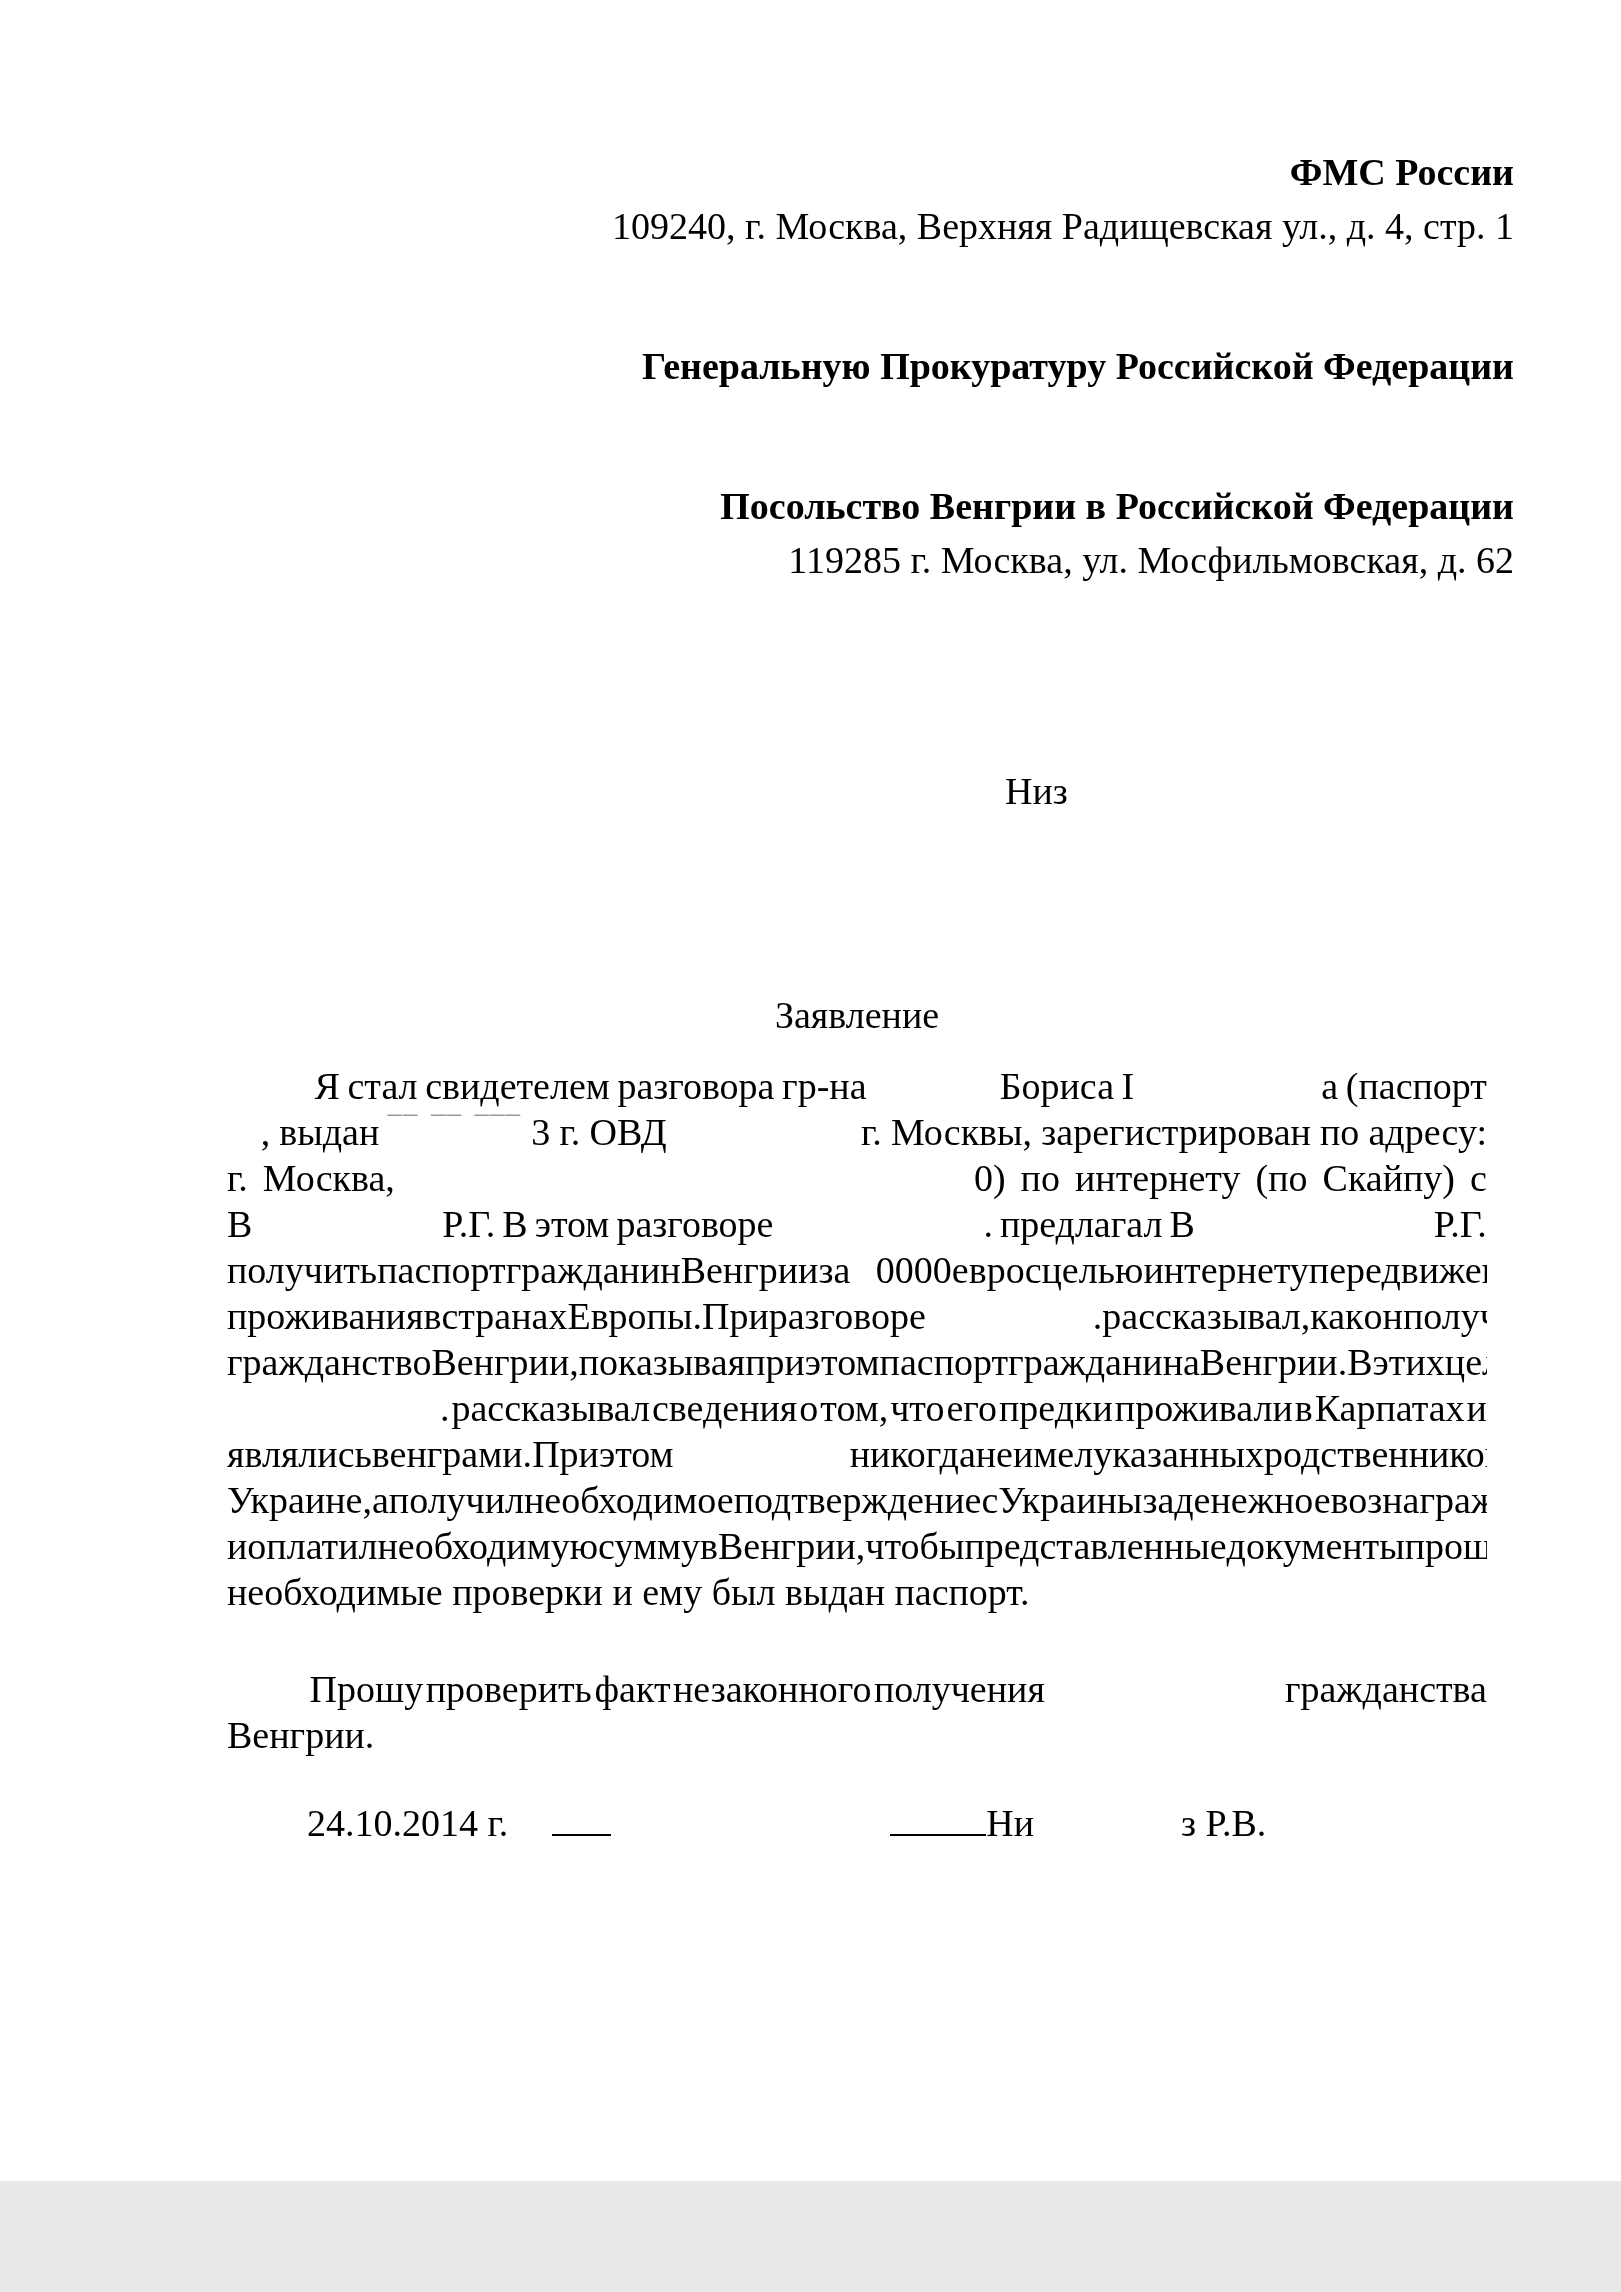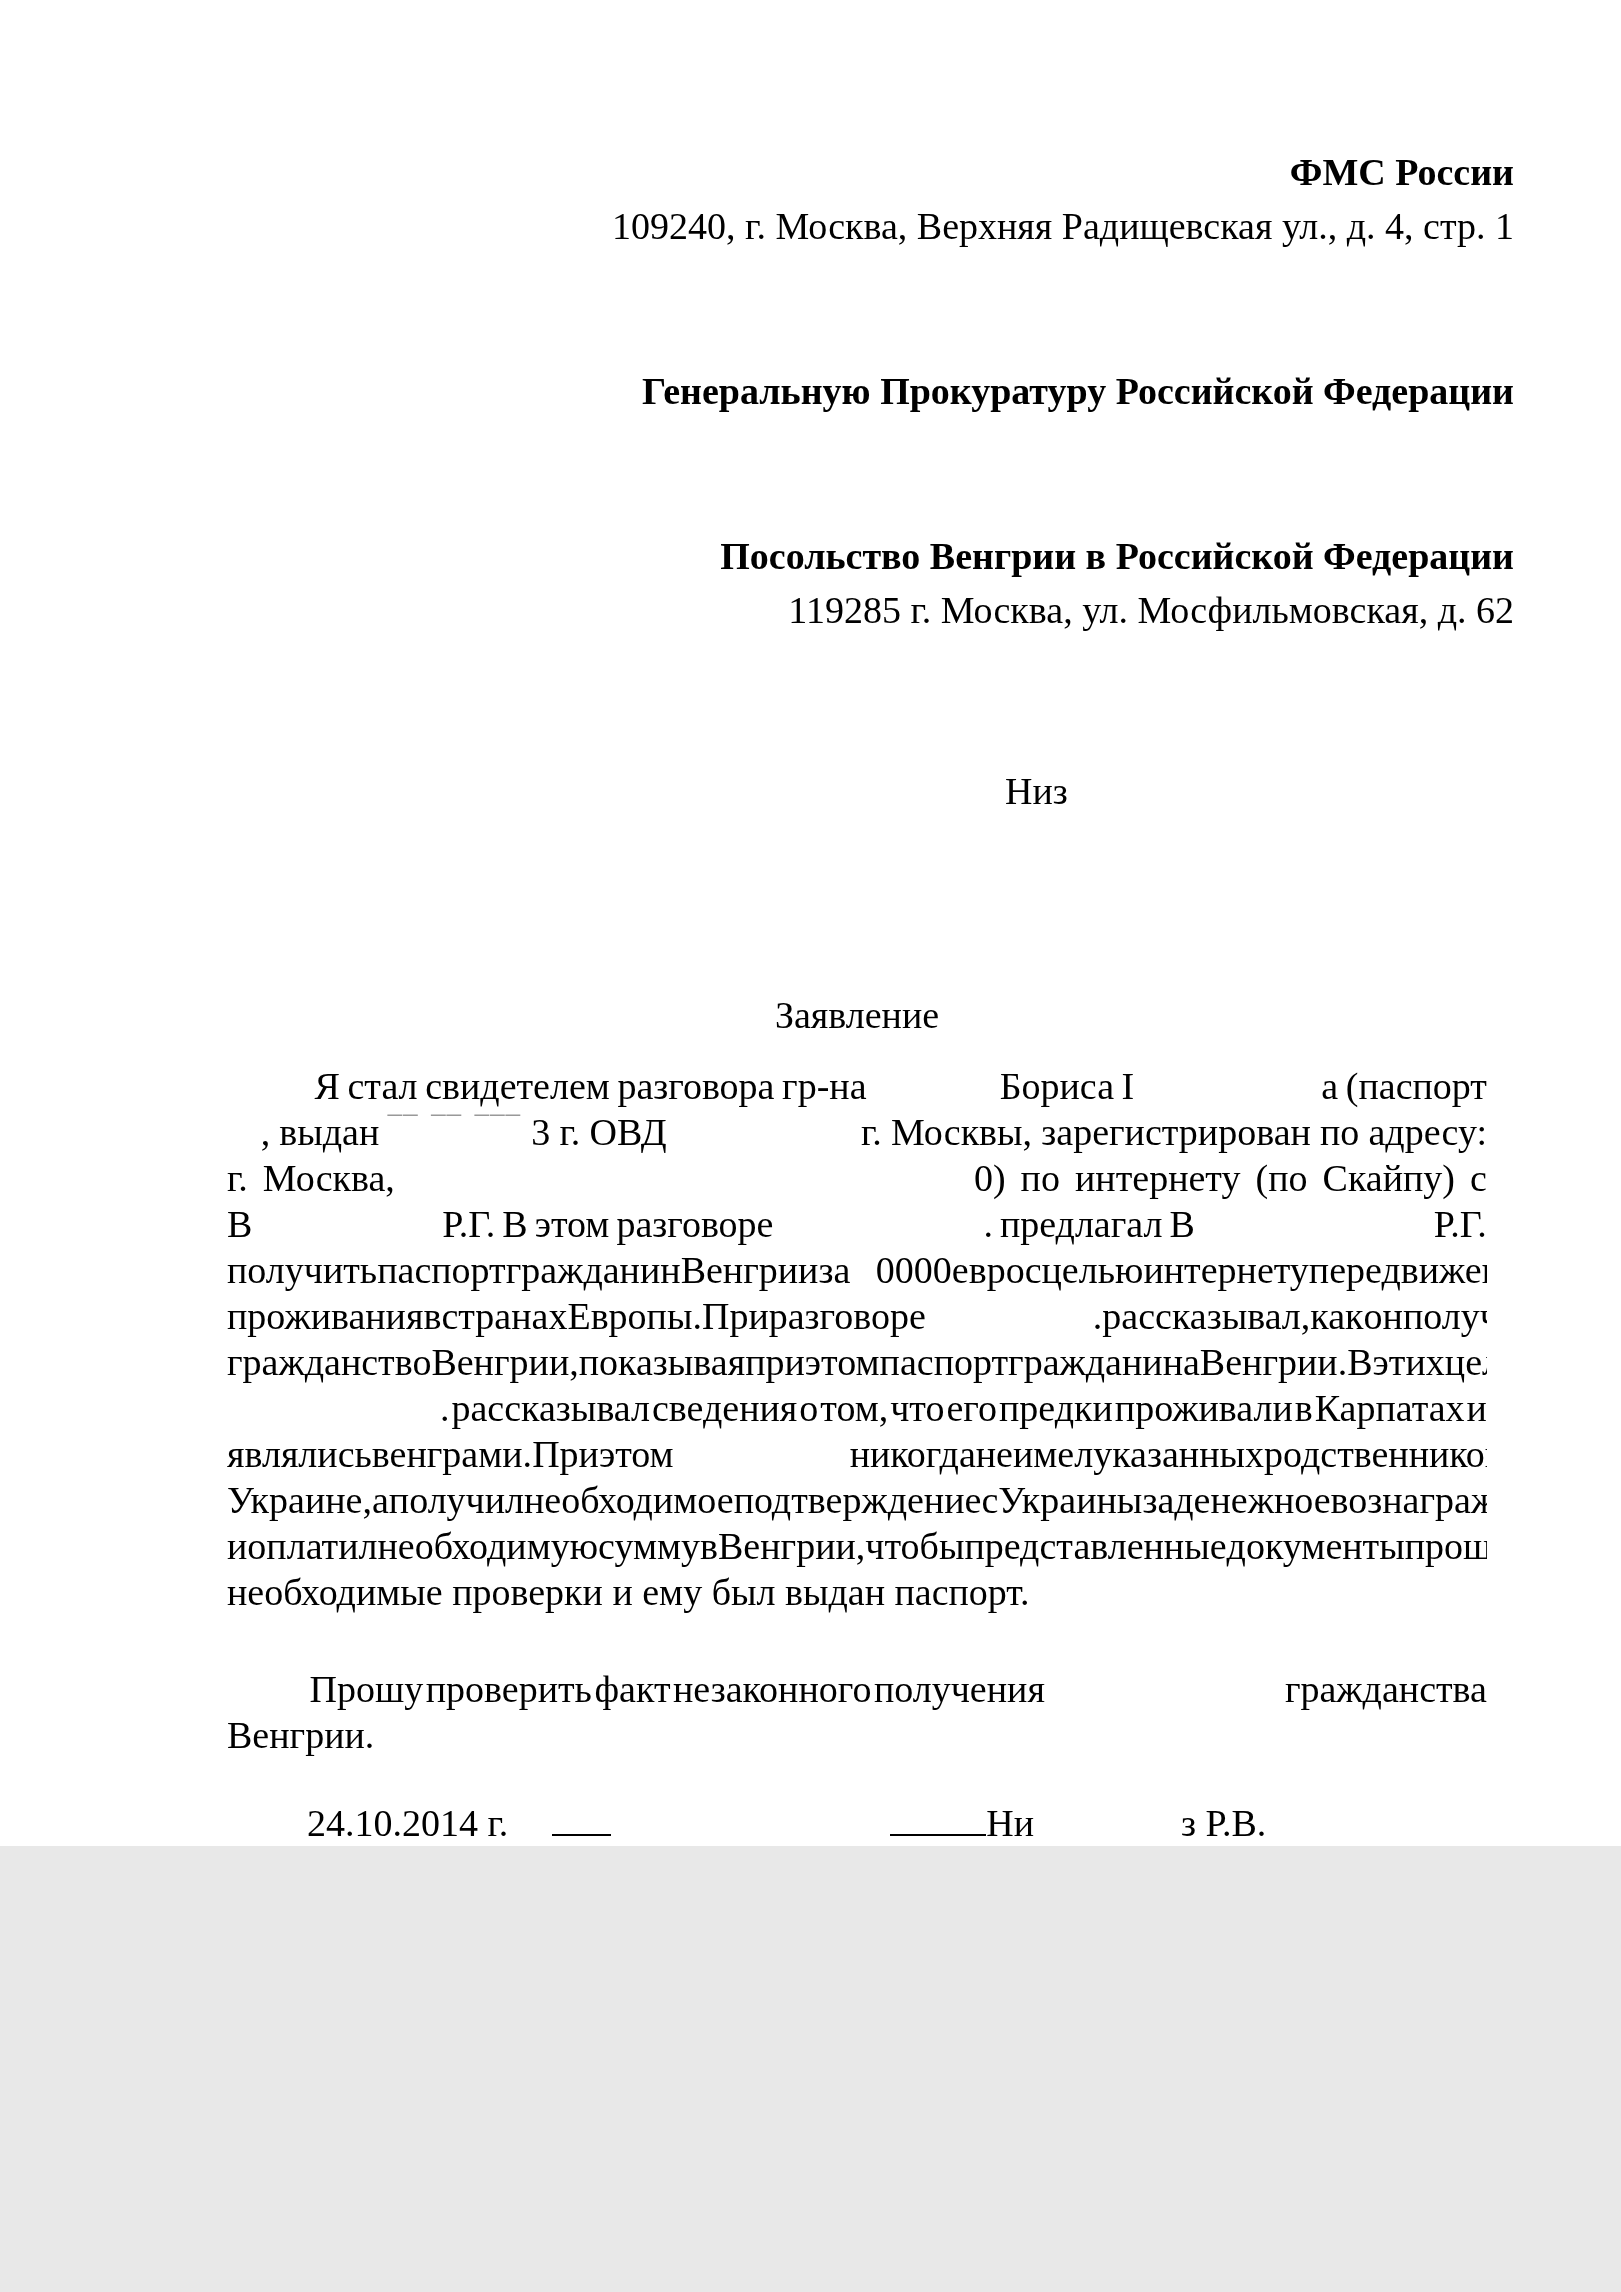--- a/index.html
+++ b/index.html
@@ -1,37 +1,37 @@
 <!DOCTYPE html>
 <html><head>
 <meta charset="utf-8">
 <style>
   html, body { margin: 0; padding: 0; background: #e8e8e8; }
   .page {
     position: relative;
     width: 1621px;
-    height: 1846px;
+    height: 2181px;
     background: #ffffff;
     font-family: "Liberation Serif", "DejaVu Serif", serif;
     font-size: 38px;
     color: #000;
     overflow: hidden;
     margin: 0 auto;
   }
   
   .recipients {
     position: absolute;
     top: 149px;
     right: 107px;
     text-align: right;
   }
   .rline { line-height: 47px; white-space: nowrap; }
   .rname { font-weight: bold; }
   .mt-addr { margin-top: 7px; }
-  .mt-block { margin-top: 118px; }
+  .mt-block { margin-top: 93px; }
   
   .applicant-name {
     position: absolute;
     top: 768px;
     left: 1005px;
     line-height: 47px;
     white-space: nowrap;
   }
   .applicant-address {
     position: absolute;

